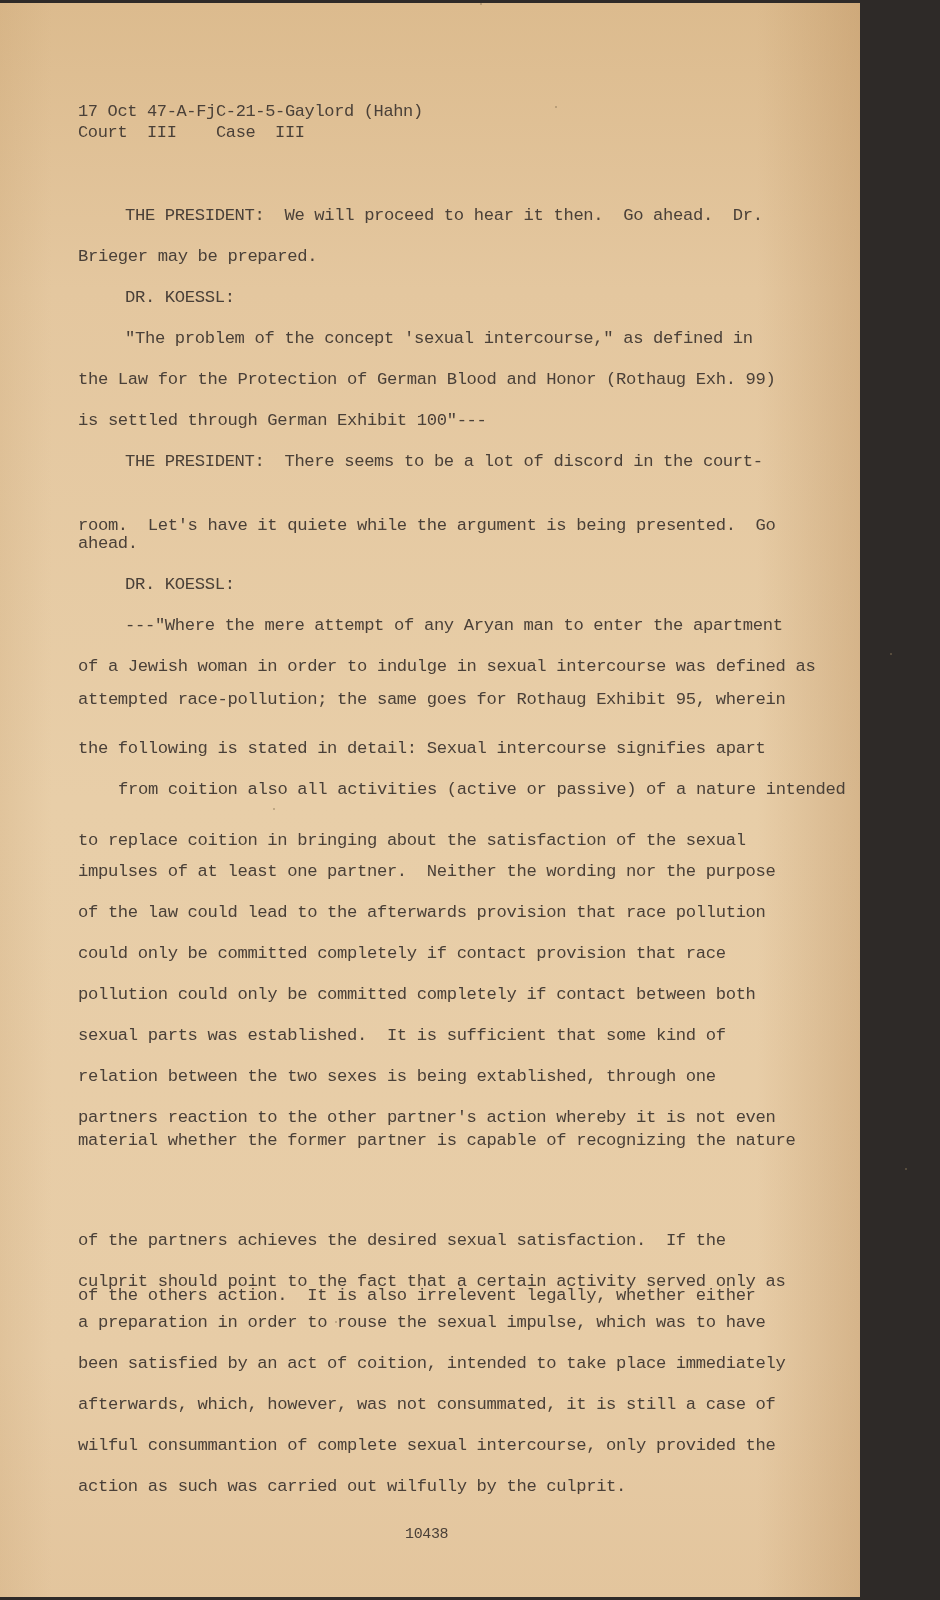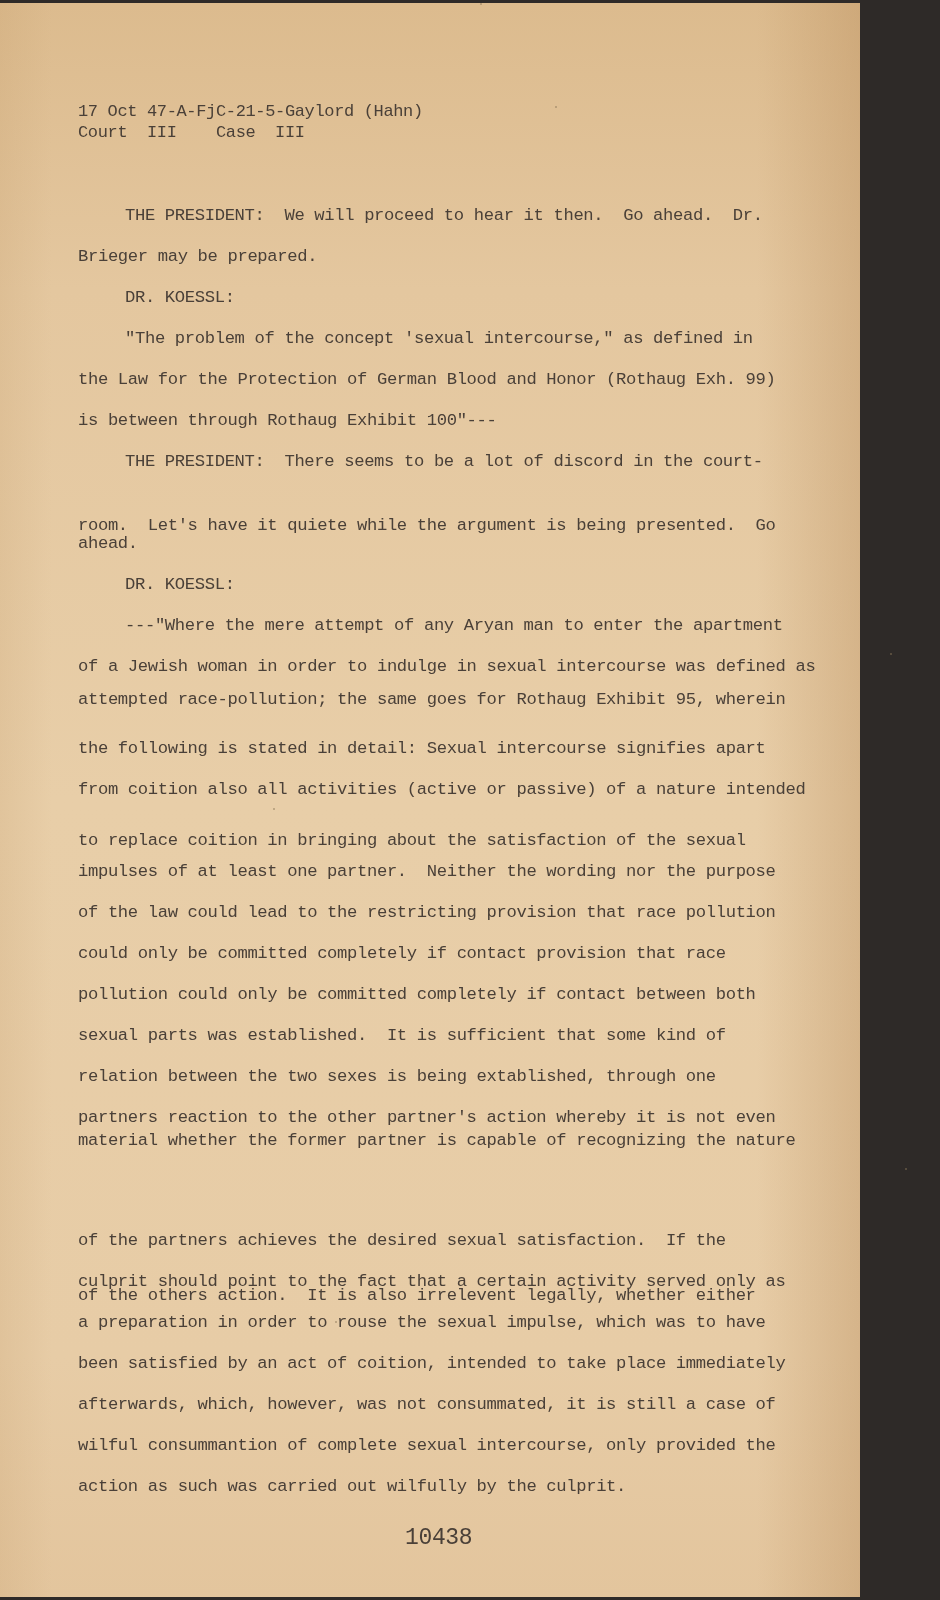--- a/index.html
+++ b/index.html
@@ -29,21 +29,21 @@
       letter-spacing: -0.35px;
       line-height: 1;
     }
     .hdr { left: 78px; font-size: 17px; }
     .l1 { left: 78px; }
     .ind { left: 125px; }
     .page-num {
       position: absolute;
       left: 405px;
       top: 1524px;
-      font-size: 23px;
+      font-size: 15px;
     }
     .speck {
       position: absolute;
       width: 2px; height: 2px;
       background: #8a7658;
       border-radius: 50%;
       opacity: 0.6;
     }
   </style>
 </head>
@@ -52,33 +52,33 @@
 <div class="page">
 
   <div class="text-line hdr" style="top:100px;">17 Oct 47-A-FjC-21-5-Gaylord (Hahn)</div>
   <div class="text-line hdr" style="top:121px;">Court  III    Case  III</div>
 
   <div class="text-line ind" style="top:204px;">THE PRESIDENT:  We will proceed to hear it then.  Go ahead.  Dr.</div>
   <div class="text-line l1" style="top:245px;">Brieger may be prepared.</div>
   <div class="text-line ind" style="top:286px;">DR. KOESSL:</div>
   <div class="text-line ind" style="top:327px;">"The problem of the concept 'sexual intercourse," as defined in</div>
   <div class="text-line l1" style="top:368px;">the Law for the Protection of German Blood and Honor (Rothaug Exh. 99)</div>
-  <div class="text-line l1" style="top:409px;">is between through Rothaug Exhibit 100"---</div>
+  <div class="text-line l1" style="top:409px;">is settled through German Exhibit 100"---</div>
   <div class="text-line ind" style="top:450px;">THE PRESIDENT:  There seems to be a lot of discord in the court-</div>
   <div class="text-line l1" style="top:491px;margin-top:23px;">room.  Let's have it quiete while the argument is being presented.  Go</div>
   <div class="text-line l1" style="top:532px;">ahead.</div>
   <div class="text-line ind" style="top:573px;">DR. KOESSL:</div>
   <div class="text-line ind" style="top:614px;">---"Where the mere attempt of any Aryan man to enter the apartment</div>
   <div class="text-line l1" style="top:655px;">of a Jewish woman in order to indulge in sexual intercourse was defined as</div>
   <div class="text-line l1" style="top:688px;">attempted race-pollution; the same goes for Rothaug Exhibit 95, wherein</div>
   <div class="text-line l1" style="top:737px;">the following is stated in detail: Sexual intercourse signifies apart</div>
-  <div class="text-line l1" style="top:778px;">from coition also all activities (active or passive) of a nature intended</div>
+  <div class="text-line l1" style="top:778px;margin-left:40px;">from coition also all activities (active or passive) of a nature intended</div>
   <div class="text-line l1" style="top:819px;margin-top:10px;">to replace coition in bringing about the satisfaction of the sexual</div>
   <div class="text-line l1" style="top:860px;">impulses of at least one partner.  Neither the wording nor the purpose</div>
-  <div class="text-line l1" style="top:901px;">of the law could lead to the restricting provision that race pollution</div>
+  <div class="text-line l1" style="top:901px;">of the law could lead to the afterwards provision that race pollution</div>
   <div class="text-line l1" style="top:942px;">could only be committed completely if contact provision that race</div>
   <div class="text-line l1" style="top:983px;">pollution could only be committed completely if contact between both</div>
   <div class="text-line l1" style="top:1024px;">sexual parts was established.  It is sufficient that some kind of</div>
   <div class="text-line l1" style="top:1065px;">relation between the two sexes is being extablished, through one</div>
   <div class="text-line l1" style="top:1106px;">partners reaction to the other partner's action whereby it is not even</div>
   <div class="text-line l1" style="top:1129px;">material whether the former partner is capable of recognizing the nature</div>
   <div class="text-line l1" style="top:1256px;margin-top:28px;">of the others action.  It is also irrelevent legally, whether either</div>
   <div class="text-line l1" style="top:1229px;">of the partners achieves the desired sexual satisfaction.  If the</div>
   <div class="text-line l1" style="top:1270px;">culprit should point to the fact that a certain activity served only as</div>
   <div class="text-line l1" style="top:1311px;">a preparation in order to rouse the sexual impulse, which was to have</div>

